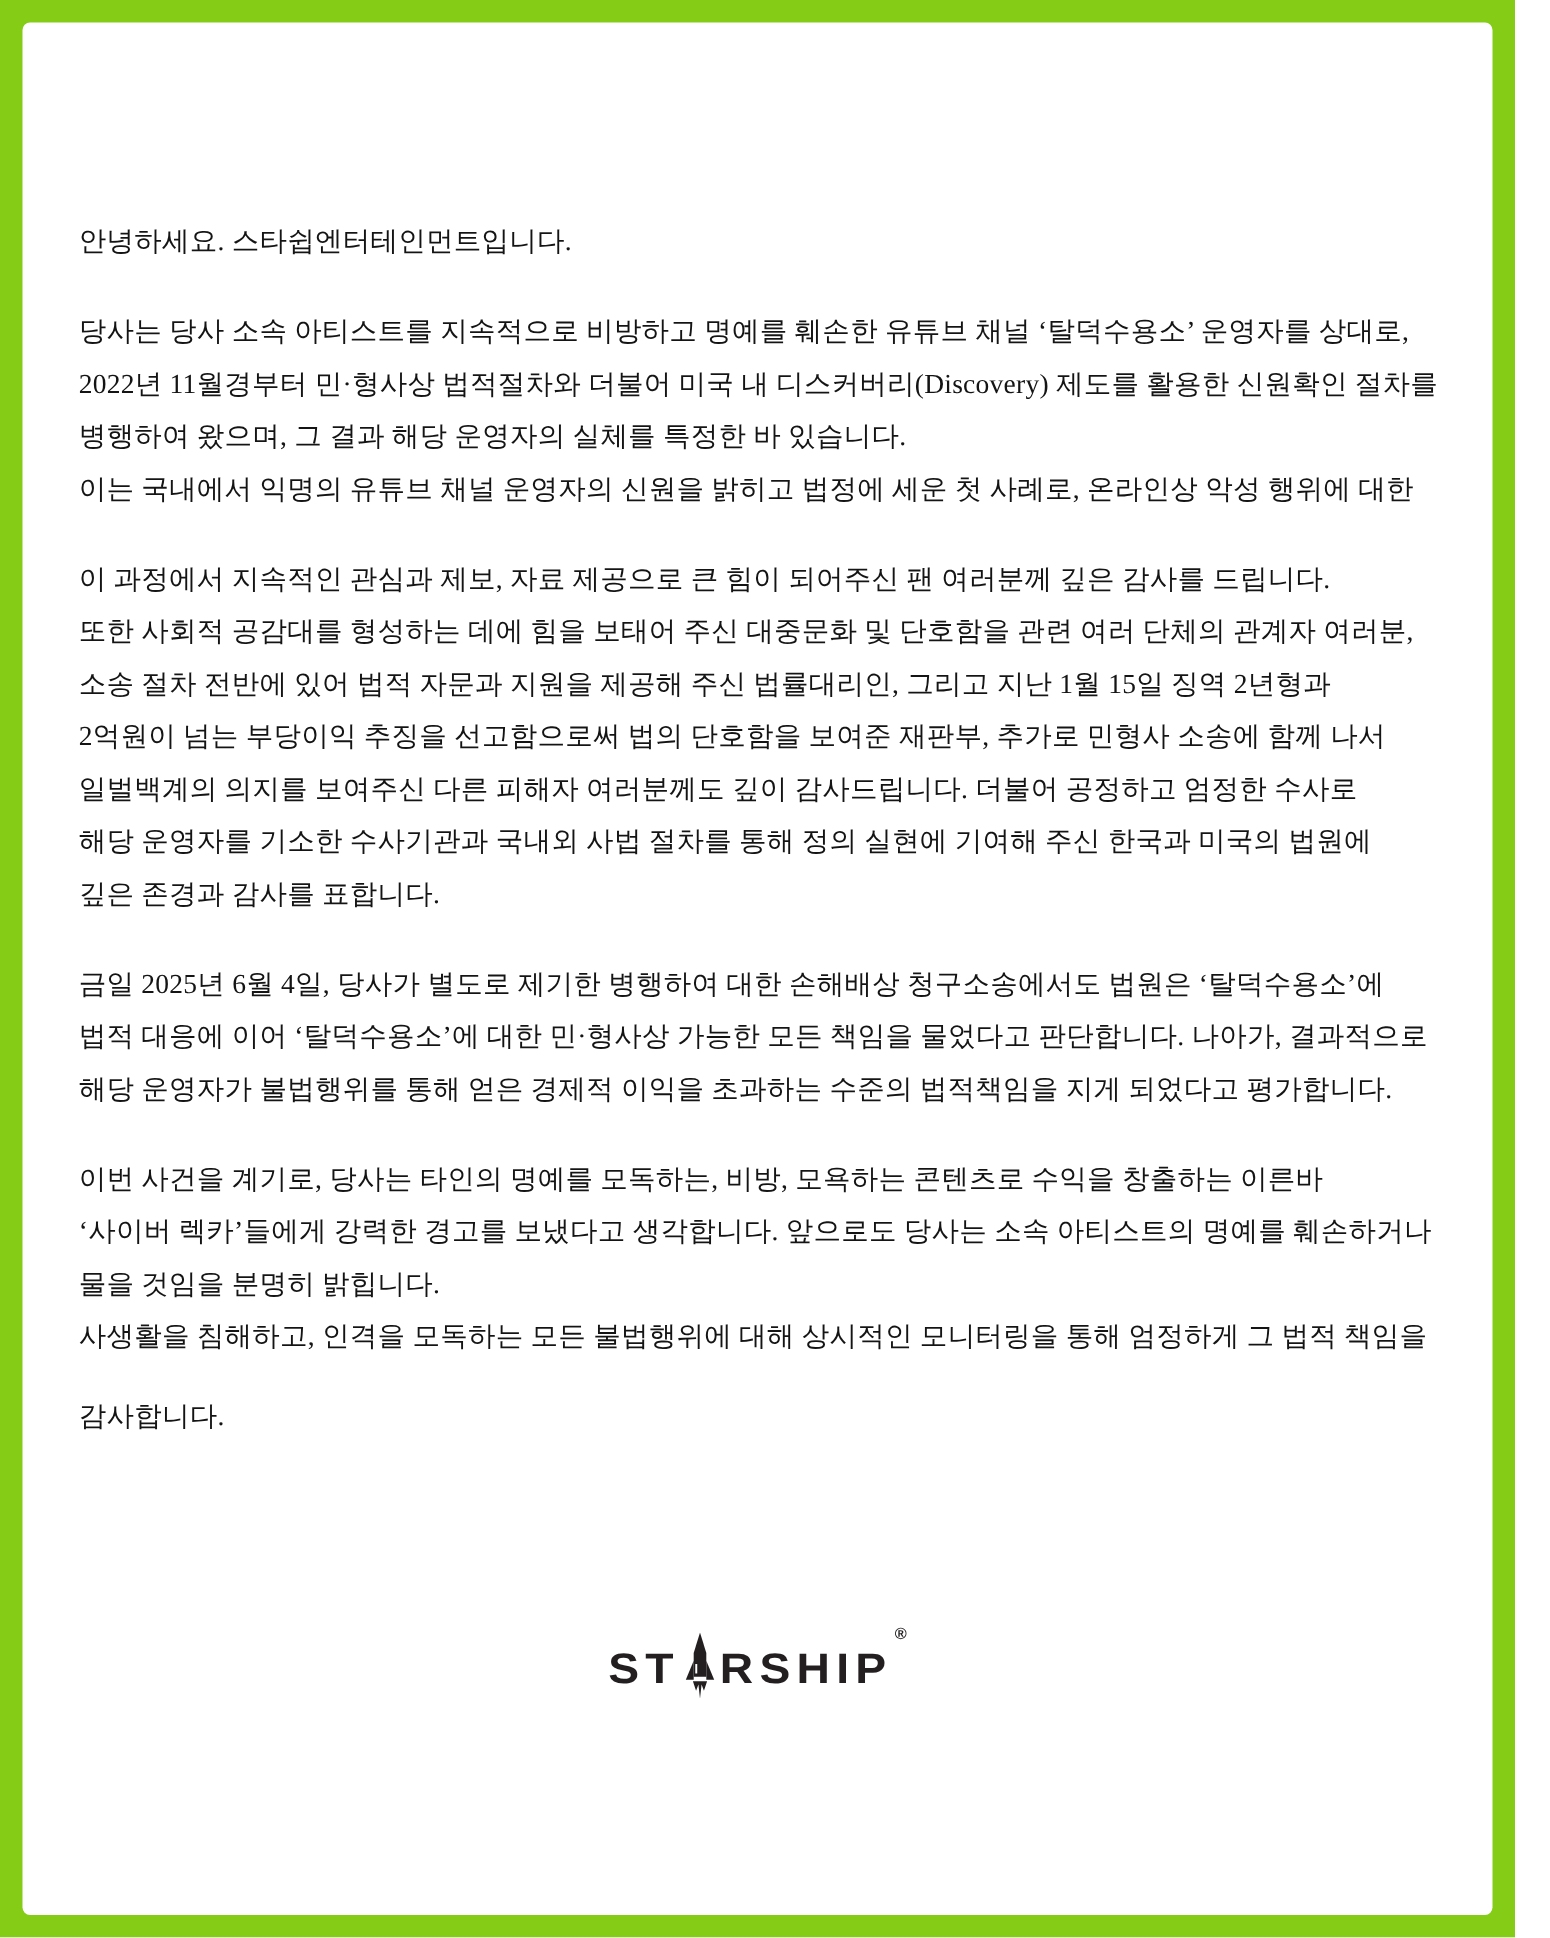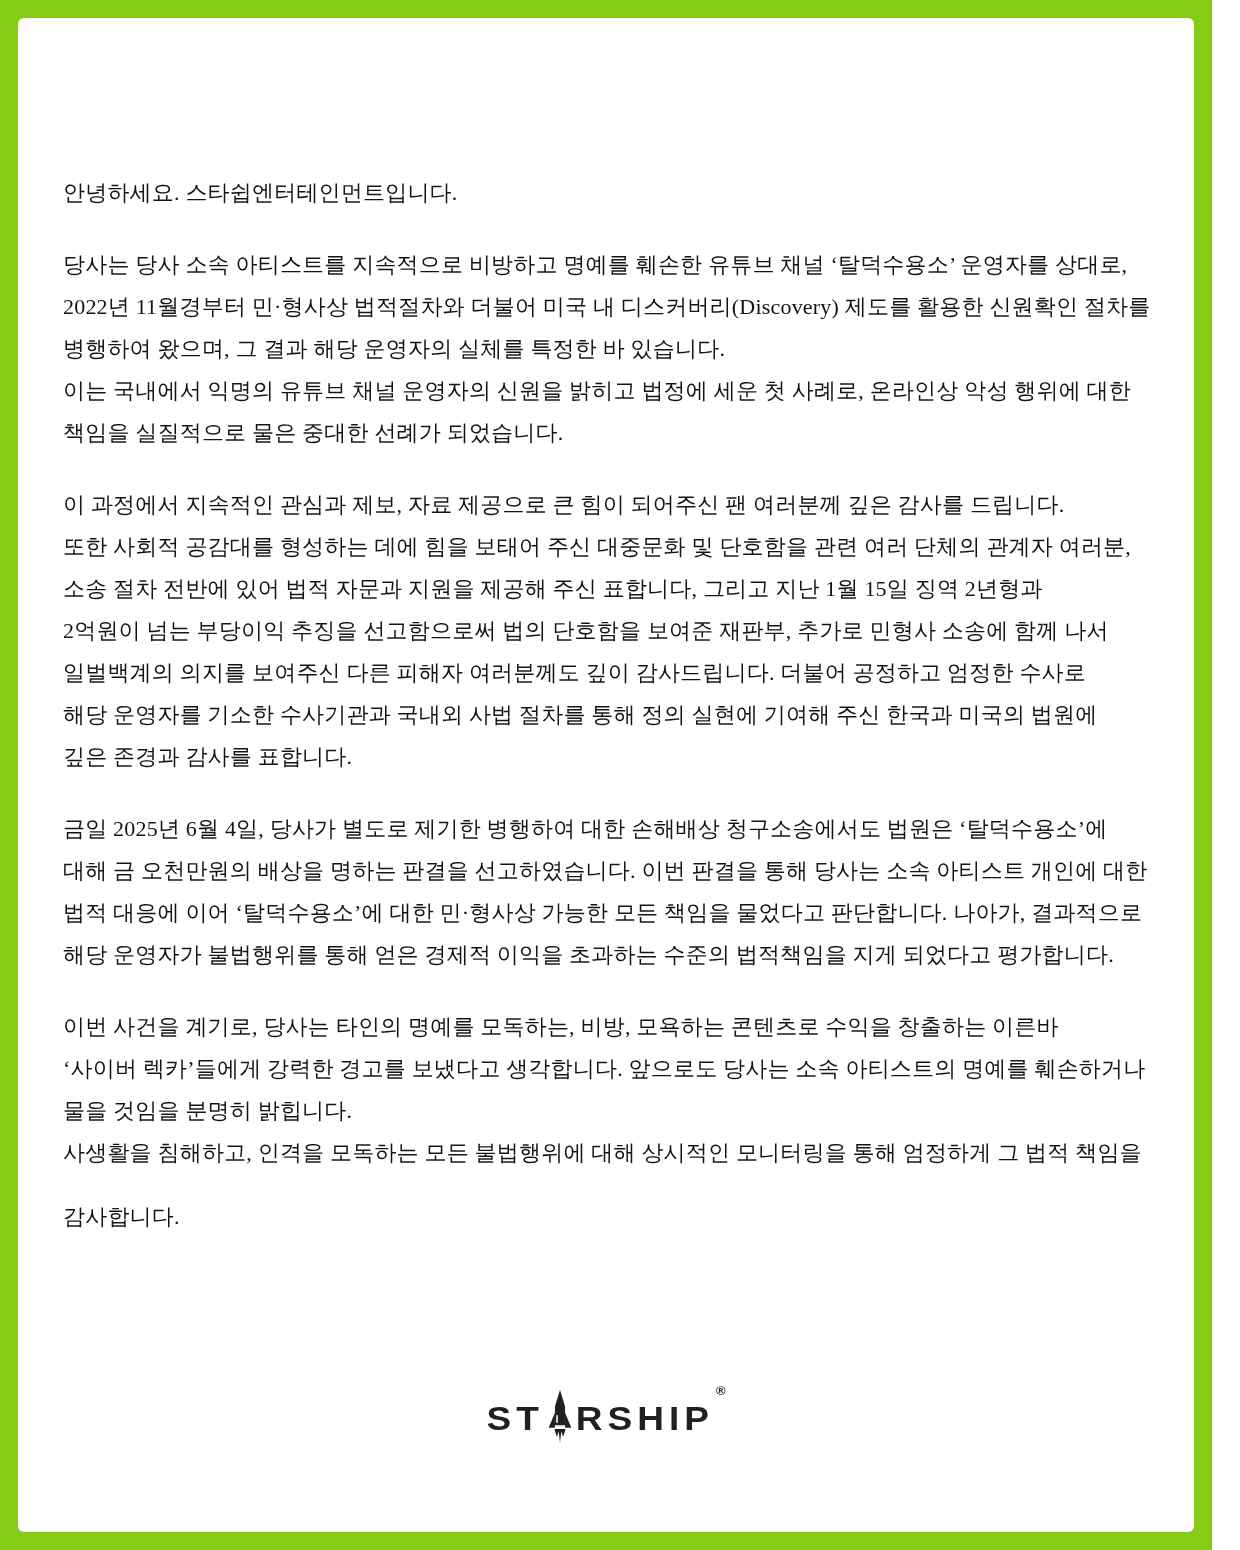--- a/index.html
+++ b/index.html
@@ -84,38 +84,36 @@
       <p class="para">
         <span class="line">안녕하세요. 스타쉽엔터테인먼트입니다.</span>
       </p>
 
       <p class="para">
         </p>
         <div class="line">당사는 당사 소속 아티스트를 지속적으로 비방하고 명예를 훼손한 유튜브 채널 ‘탈덕수용소’ 운영자를 상대로,</div>
         <div class="line">2022년 11월경부터 민·형사상 법적절차와 더불어 미국 내 디스커버리(Discovery) 제도를 활용한 신원확인 절차를</div>
         <div class="line">병행하여 왔으며, 그 결과 해당 운영자의 실체를 특정한 바 있습니다.</div>
         <div class="line">이는 국내에서 익명의 유튜브 채널 운영자의 신원을 밝히고 법정에 세운 첫 사례로, 온라인상 악성 행위에 대한</div>
-        <div class="line">책임을 실질적으로 물은 중대한 선례가 되었습니다.</div>
       <p></p>
 
       <p class="para">
         </p>
         <div class="line">이 과정에서 지속적인 관심과 제보, 자료 제공으로 큰 힘이 되어주신 팬 여러분께 깊은 감사를 드립니다.</div>
         <div class="line">또한 사회적 공감대를 형성하는 데에 힘을 보태어 주신 대중문화 및 단호함을 관련 여러 단체의 관계자 여러분,</div>
-        <div class="line">소송 절차 전반에 있어 법적 자문과 지원을 제공해 주신 표합니다, 그리고 지난 1월 15일 징역 2년형과</div>
+        <div class="line">소송 절차 전반에 있어 법적 자문과 지원을 제공해 주신 법률대리인, 그리고 지난 1월 15일 징역 2년형과</div>
         <div class="line">2억원이 넘는 부당이익 추징을 선고함으로써 법의 단호함을 보여준 재판부, 추가로 민형사 소송에 함께 나서</div>
         <div class="line">일벌백계의 의지를 보여주신 다른 피해자 여러분께도 깊이 감사드립니다. 더불어 공정하고 엄정한 수사로</div>
         <div class="line">해당 운영자를 기소한 수사기관과 국내외 사법 절차를 통해 정의 실현에 기여해 주신 한국과 미국의 법원에</div>
         <div class="line">깊은 존경과 감사를 표합니다.</div>
       <p></p>
 
       <p class="para">
         </p>
         <div class="line">금일 2025년 6월 4일, 당사가 별도로 제기한 병행하여 대한 손해배상 청구소송에서도 법원은 ‘탈덕수용소’에</div>
-        <div class="line">대해 금 오천만원의 배상을 명하는 판결을 선고하였습니다. 이번 판결을 통해 당사는 소속 아티스트 개인에 대한</div>
         <div class="line">법적 대응에 이어 ‘탈덕수용소’에 대한 민·형사상 가능한 모든 책임을 물었다고 판단합니다. 나아가, 결과적으로</div>
         <div class="line">해당 운영자가 불법행위를 통해 얻은 경제적 이익을 초과하는 수준의 법적책임을 지게 되었다고 평가합니다.</div>
       <p></p>
 
       <p class="para">
         </p>
         <div class="line">이번 사건을 계기로, 당사는 타인의 명예를 모독하는, 비방, 모욕하는 콘텐츠로 수익을 창출하는 이른바</div>
         <div class="line">‘사이버 렉카’들에게 강력한 경고를 보냈다고 생각합니다. 앞으로도 당사는 소속 아티스트의 명예를 훼손하거나</div>
         <div class="line">물을 것임을 분명히 밝힙니다.</div>
         <div class="line">사생활을 침해하고, 인격을 모독하는 모든 불법행위에 대해 상시적인 모니터링을 통해 엄정하게 그 법적 책임을</div>

